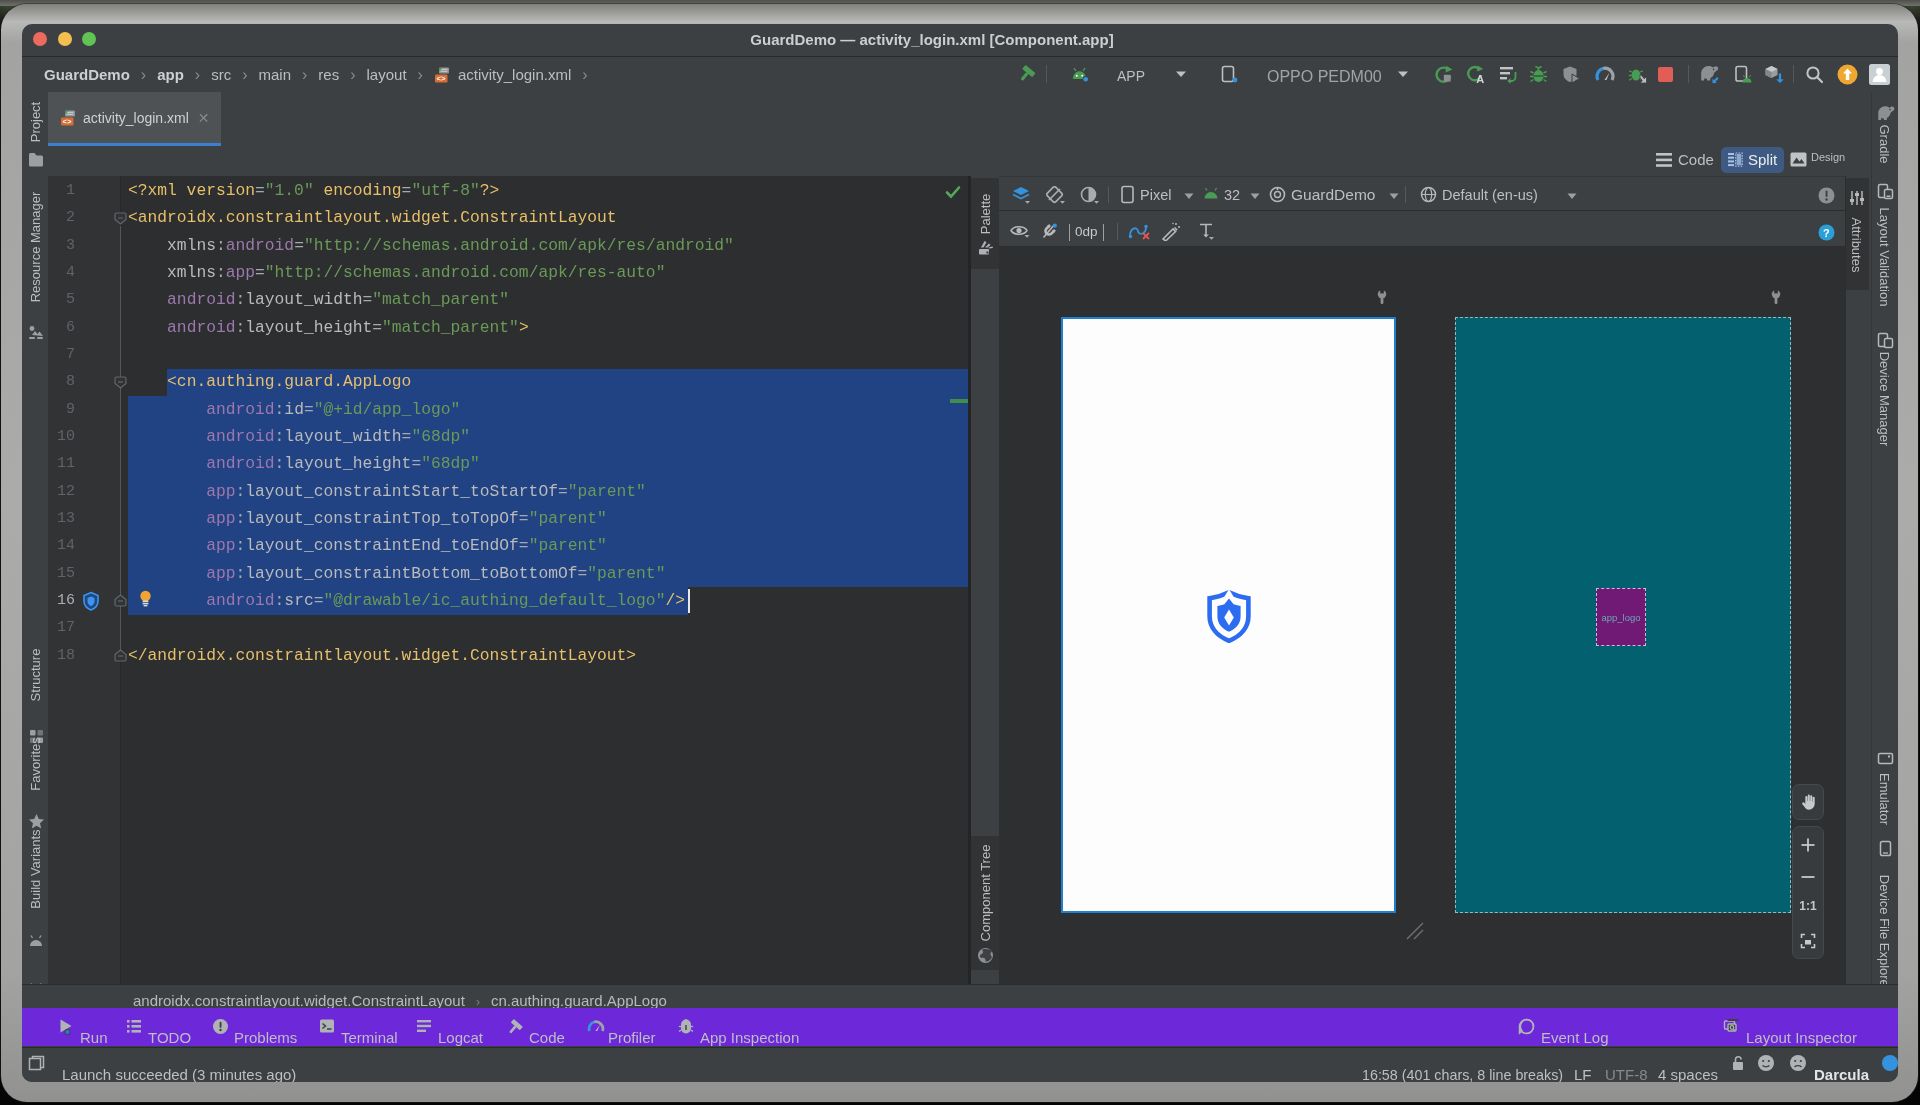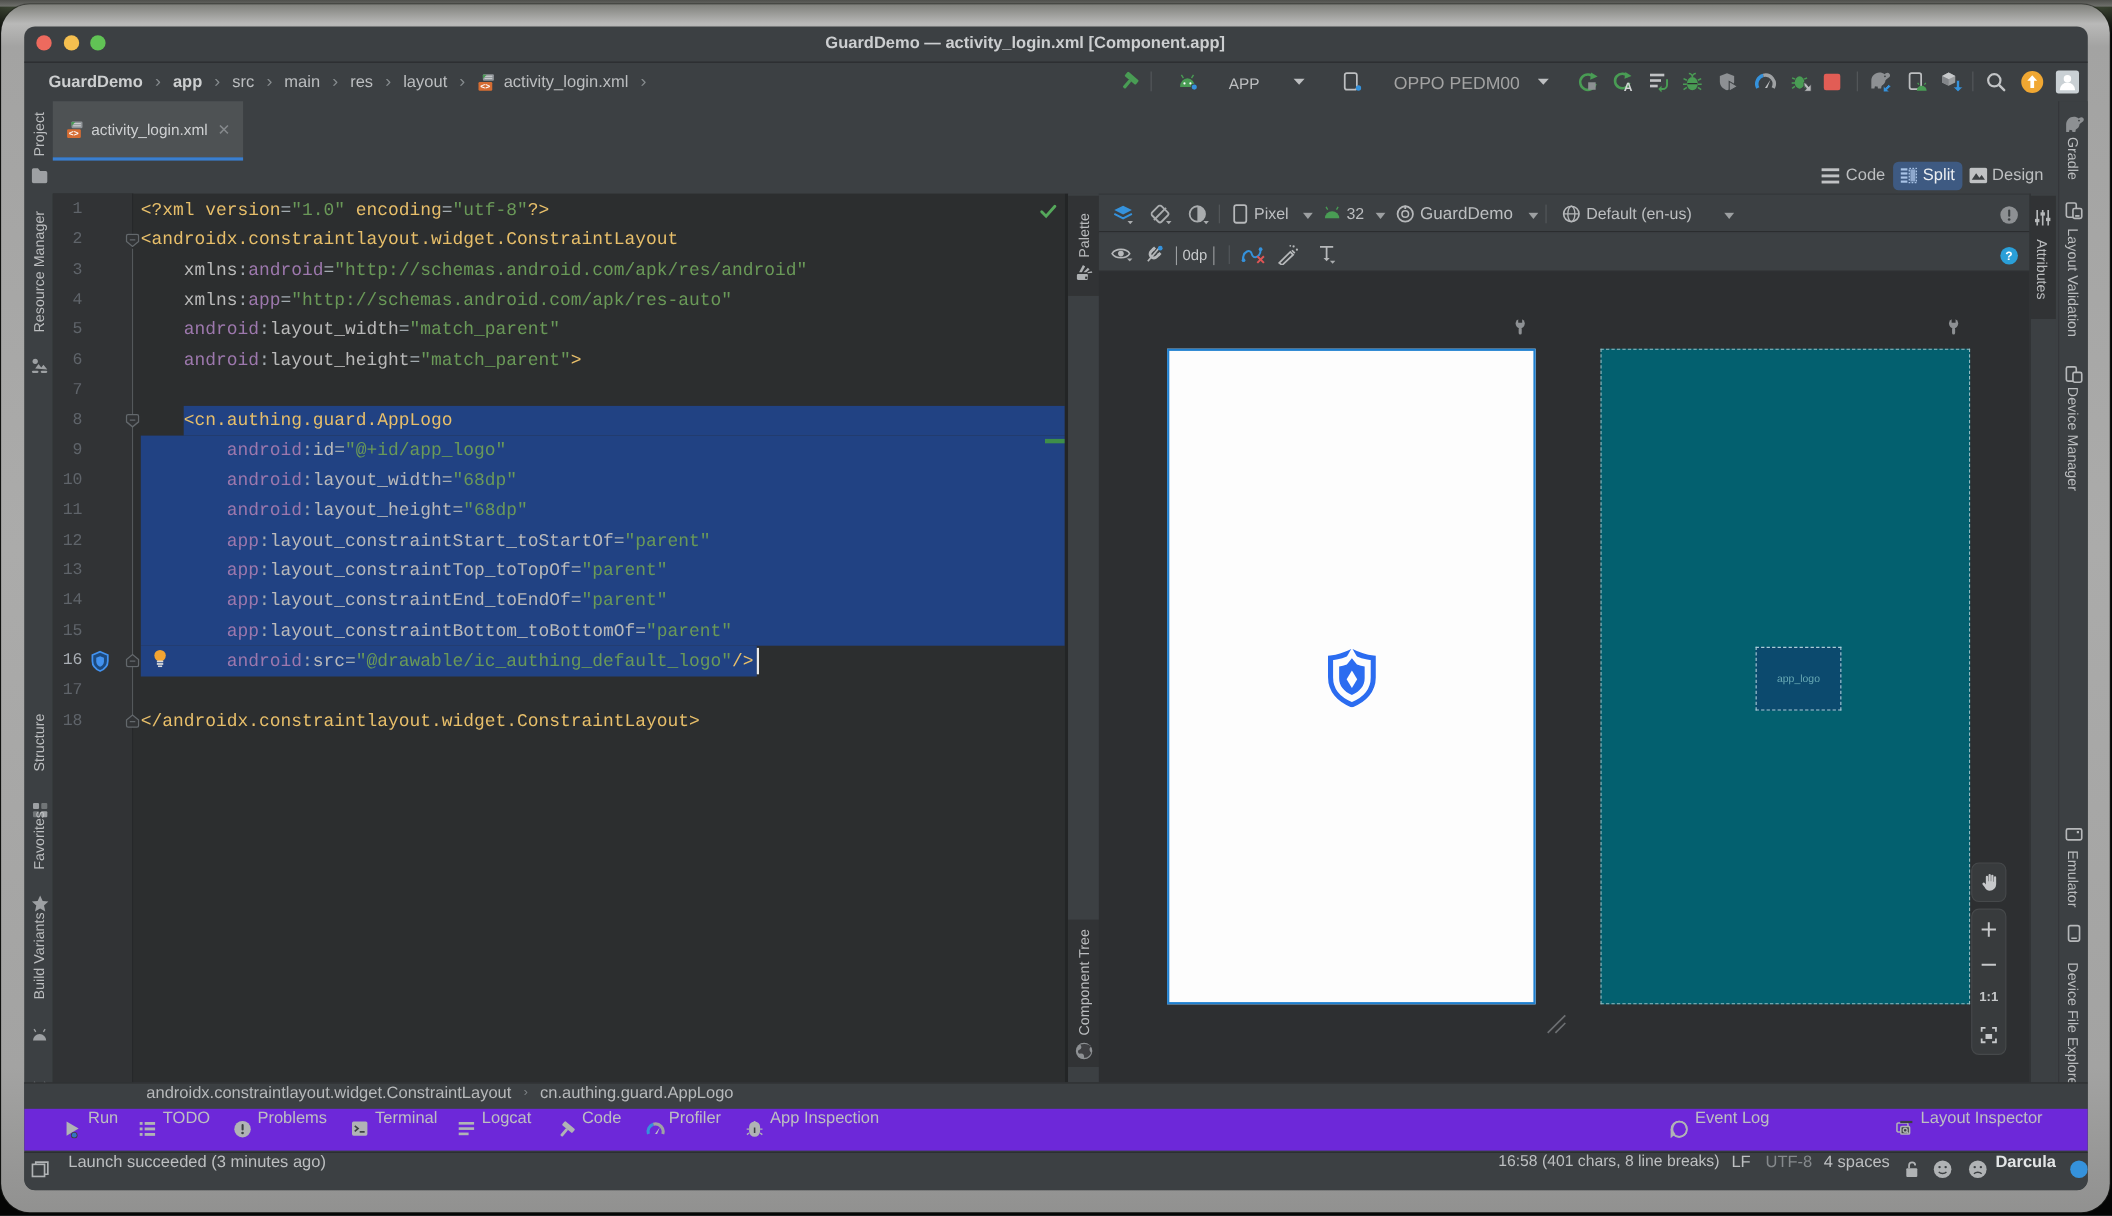--- a/index.html
+++ b/index.html
@@ -59,21 +59,21 @@
   .ccw { transform:rotate(-90deg); }
   .cw  { transform:rotate(90deg); }
 
   
   .bcrumb2 { position:absolute; left:0; top:960px; width:100%; height:24px; background:#3c4043;
     border-top:1px solid #2b2d2f; color:#b7b9bb; font-size:15px; }
   .toolrow { position:absolute; left:0; top:984px; width:100%; height:38px; background:#6d28d9;
     color:#bdbfc1; font-size:15px; }
   .statusrow { position:absolute; left:0; top:1023px; width:100%; height:35px; background:#3c4043;
     border-top:1px solid #292c2e; color:#bdbfc1; font-size:15px; }
-  .hflex { display:flex; align-items:flex-start; position:absolute; }
+  .hflex { display:flex; align-items:flex-end; position:absolute; }
 </style>
 </head>
 <body>
 <div class="topstrip"></div>
 <div class="frame"></div>
 <div class="win">
 
   <div class="light" style="left:11px; background:#ed6a5e;"></div>
   <div class="light" style="left:35.5px; background:#f5bf4f;"></div>
   <div class="light" style="left:60px; background:#61c355;"></div>
@@ -242,21 +242,21 @@
           <rect x="1" y="12.1" width="6" height="2"></rect>
           <rect x="8.7" y="1" width="6.5" height="13.1" fill="none" stroke="#a9c3e6" stroke-width="1.2" stroke-dasharray="1.6 1.2"></rect>
           <rect x="9.7" y="2" width="4.5" height="11" fill="#a9c3e6" opacity="0.75"></rect>
         </g>
       </svg>
     <div class="abs" style="left:1726px; top:127px; font-size:15px; color:#eceef0;">Split</div>
     <svg class="abs" style="left:1768px; top:128px;" width="17" height="15" viewBox="0 0 17 15">
         <rect x="0.5" y="0.5" width="16" height="14" rx="1.5" fill="#c0c2c4"></rect>
         <path d="M2.5 11.5 L6.5 5.5 L9.5 9.5 L11.5 7 L14.5 11.5 Z" fill="#3c4043"></path>
       </svg>
-    <div class="abs" style="left:1789px; top:127px; font-size:15px; color:#bdbfc1;">Design</div>
+    <div class="abs" style="left:1789px; top:127px; font-size:11px; color:#bdbfc1;">Design</div>
   </div>
 
   <div class="editor"></div>
   <div class="gutter"></div>
   <div id="editor-overlays">
 
     <div class="sel" style="left:145px; top:344.7px; width:801px; height:27.3px;"></div>
     <div class="sel" style="left:106px; top:372px;   width:840px; height:191.3px;"></div>
     <div class="sel" style="left:106px; top:563.3px; width:560px; height:27.3px;"></div>
     <div class="caret" style="left:666px; top:565px;"></div>
@@ -478,21 +478,21 @@
 
     <div class="abs" style="left:1039px; top:293px; width:335px; height:596px; background:#fdfdfd; border:2px solid #1f80d0;"></div>
     <svg class="abs" style="left:1184px; top:566px;" width="46" height="53" viewBox="0 0 46 53">
         <path d="M23 2.2 C17.5 5 10.5 7.3 3.6 8.2 V26 C3.6 37.8 11.6 46.3 23 50.8 C34.4 46.3 42.4 37.8 42.4 26 V8.2 C35.5 7.3 28.5 5 23 2.2 Z" fill="none" stroke="#2b6cf0" stroke-width="4.6"></path>
         <path d="M23 -1 L28.6 8.6 L17.4 8.6 Z" fill="#fdfdfd"></path>
         <path d="M23 8.5 L27.6 14.2 C30 15 32.3 15.6 34.6 15.9 V26.6 C34.6 33.3 30.4 38.7 23 41.8 C15.6 38.7 11.4 33.3 11.4 26.6 V15.9 C13.7 15.6 16 15 18.4 14.2 Z" fill="#2b6cf0"></path>
         <path d="M23 19.5 L27.8 27.5 L23 35.5 L18.2 27.5 Z" fill="#fdfdfd"></path>
       </svg>
 
     <div class="abs" style="left:1433px; top:293px; width:336px; height:596px; background:#03606f; border:1px dashed rgba(235,245,246,0.62);"></div>
-    <div class="abs" style="left:1574px; top:564px; width:78px; height:58px; background:#0c4a6e; border:1px dashed rgba(211,238,242,0.8); color:#68a9b4; font-size:9.5px; display:flex; align-items:center; justify-content:center;">app_logo</div>
+    <div class="abs" style="left:1574px; top:564px; width:50px; height:58px; background:#701a75; border:1px dashed rgba(211,238,242,0.8); color:#68a9b4; font-size:9.5px; display:flex; align-items:center; justify-content:center;">app_logo</div>
 
     <div class="abs" style="left:1770px; top:760px; width:32px; height:36px; background:#383b3d; border:1px solid #46494b; border-radius:7px;"></div>
     <svg class="abs" style="left:1779px; top:769px;" width="15" height="18" viewBox="0 0 16 18">
         <path d="M4.6 9.2 V3.8 a1.1 1.1 0 0 1 2.2 0 V8 h0.4 V2.2 a1.1 1.1 0 0 1 2.2 0 V8 h0.4 V2.8 a1.1 1.1 0 0 1 2.2 0 V8.6 h0.4 V4.4 a1.1 1.1 0 0 1 2.2 0 V11 a6.2 6.2 0 0 1-6.2 6.2 c-2.5 0-3.9-1.1-4.9-3.3 L1.4 11.3 a1.35 1.35 0 0 1 2.3-1.4 l0.9 1.3 Z" fill="#c6c8ca"></path>
       </svg>
     <div class="abs" style="left:1770px; top:802px; width:32px; height:133px; background:#383b3d; border:1px solid #46494b; border-radius:7px;"></div>
     <svg class="abs" style="left:1778px; top:813px;" width="16" height="16" viewBox="0 0 16 16">
         <g stroke="#c6c8ca" stroke-width="1.8">
           <line x1="8" y1="1.5" x2="8" y2="14.5"></line>
           <line x1="1.5" y1="8" x2="14.5" y2="8"></line>

